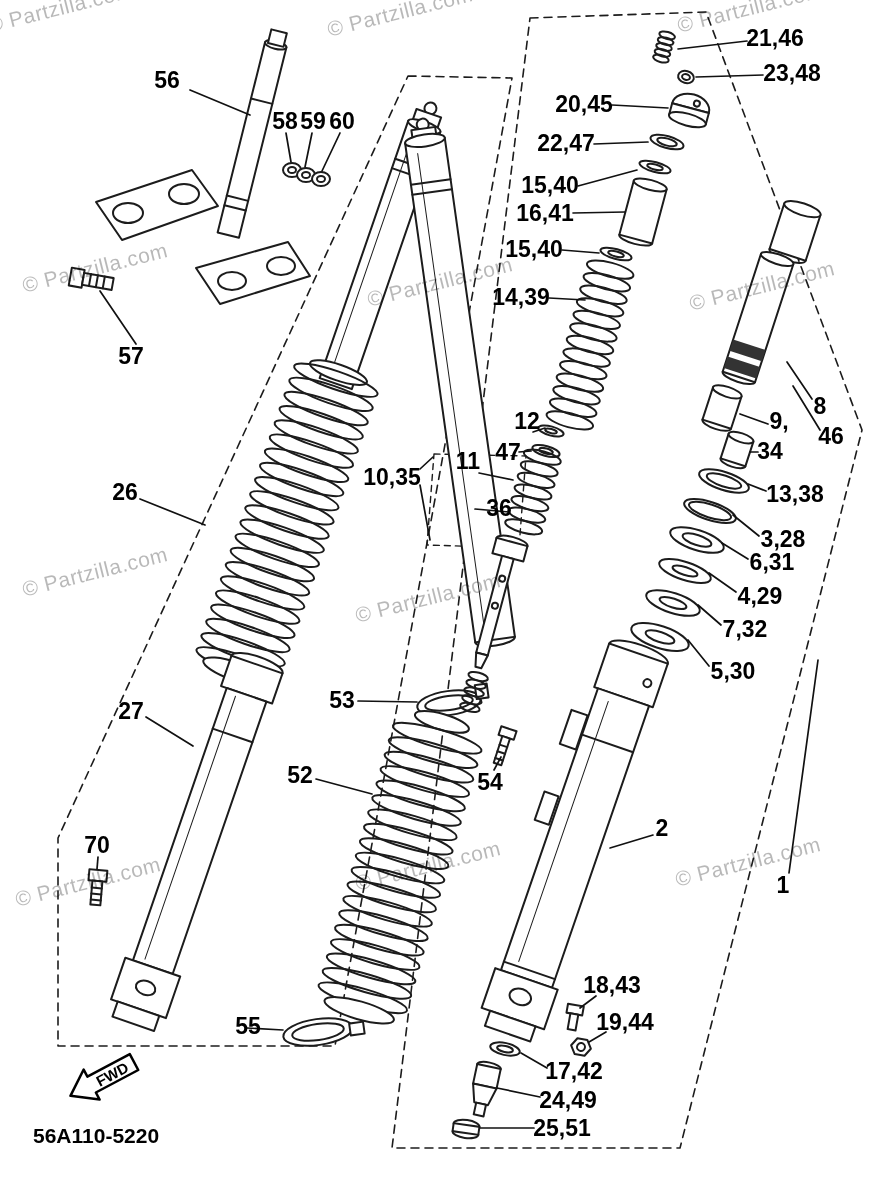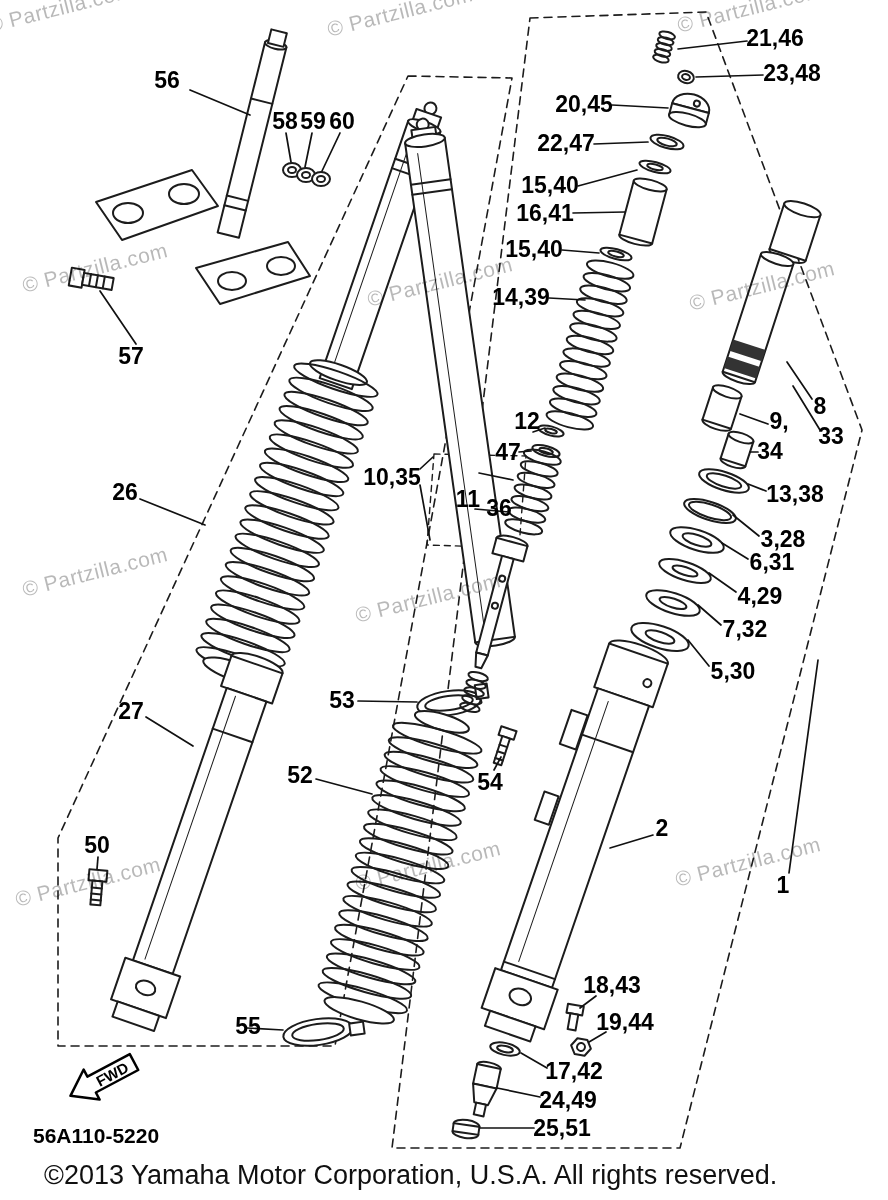--- a/index.html
+++ b/index.html
@@ -409,49 +409,48 @@
           <line x1="596" y1="996" x2="580" y2="1008"></line>
           <line x1="606" y1="1032" x2="589" y2="1042"></line>
           <line x1="547" y1="1068" x2="521" y2="1053"></line>
           <line x1="540" y1="1097" x2="497" y2="1088"></line>
           <line x1="534" y1="1128" x2="480" y2="1128"></line>
         </g>
     </g>
   </svg>
 
   <div class="code-label">56A110-5220</div>
-  <div class="footer-label">©2013 Yamaha Motor Corporation, U.S.A. All rights reserved.</div>
 <div class="part-label" style="left: 167px; top: 80px;">56</div>
     <div class="part-label" style="left: 285px; top: 121px;">58</div>
     <div class="part-label" style="left: 313px; top: 121px;">59</div>
     <div class="part-label" style="left: 342px; top: 121px;">60</div>
     <div class="part-label" style="left: 131px; top: 356px;">57</div>
     <div class="part-label" style="left: 125px; top: 492px;">26</div>
     <div class="part-label" style="left: 131px; top: 711px;">27</div>
-    <div class="part-label" style="left: 97px; top: 845px;">50</div>
+    <div class="part-label" style="left: 97px; top: 845px;">70</div>
     <div class="part-label" style="left: 248px; top: 1026px;">55</div>
     <div class="part-label" style="left: 342px; top: 700px;">53</div>
     <div class="part-label" style="left: 300px; top: 775px;">52</div>
     <div class="part-label" style="left: 490px; top: 782px;">54</div>
     <div class="part-label" style="left: 775px; top: 38px;">21,46</div>
     <div class="part-label" style="left: 792px; top: 73px;">23,48</div>
     <div class="part-label" style="left: 584px; top: 104px;">20,45</div>
     <div class="part-label" style="left: 566px; top: 143px; text-align: right;">22,47</div>
     <div class="part-label" style="left: 550px; top: 185px;">15,40</div>
     <div class="part-label" style="left: 545px; top: 213px;">16,41</div>
     <div class="part-label" style="left: 534px; top: 249px;">15,40</div>
     <div class="part-label" style="left: 521px; top: 297px;">14,39</div>
     <div class="part-label" style="left: 527px; top: 421px;">12</div>
     <div class="part-label" style="left: 508px; top: 452px;">47</div>
     <div class="part-label" style="left: 392px; top: 477px;">10,35</div>
-    <div class="part-label" style="left: 468px; top: 499px;">11</div>
+    <div class="part-label" style="left: 468px; top: 461px;">11</div>
     <div class="part-label" style="left: 464px; top: 508px; margin-left: 35px;">36</div>
     <div class="part-label" style="left: 820px; top: 406px;">8</div>
     <div class="part-label" style="left: 779px; top: 421px;">9,</div>
-    <div class="part-label" style="left: 831px; top: 436px;">33</div>
+    <div class="part-label" style="left: 831px; top: 436px;">46</div>
     <div class="part-label" style="left: 770px; top: 451px;">34</div>
     <div class="part-label" style="left: 795px; top: 494px;">13,38</div>
     <div class="part-label" style="left: 783px; top: 539px;">3,28</div>
     <div class="part-label" style="left: 772px; top: 562px;">6,31</div>
     <div class="part-label" style="left: 760px; top: 596px;">4,29</div>
     <div class="part-label" style="left: 745px; top: 629px;">7,32</div>
     <div class="part-label" style="left: 733px; top: 671px;">5,30</div>
     <div class="part-label" style="left: 662px; top: 828px;">2</div>
     <div class="part-label" style="left: 783px; top: 885px;">1</div>
     <div class="part-label" style="left: 612px; top: 985px;">18,43</div>

